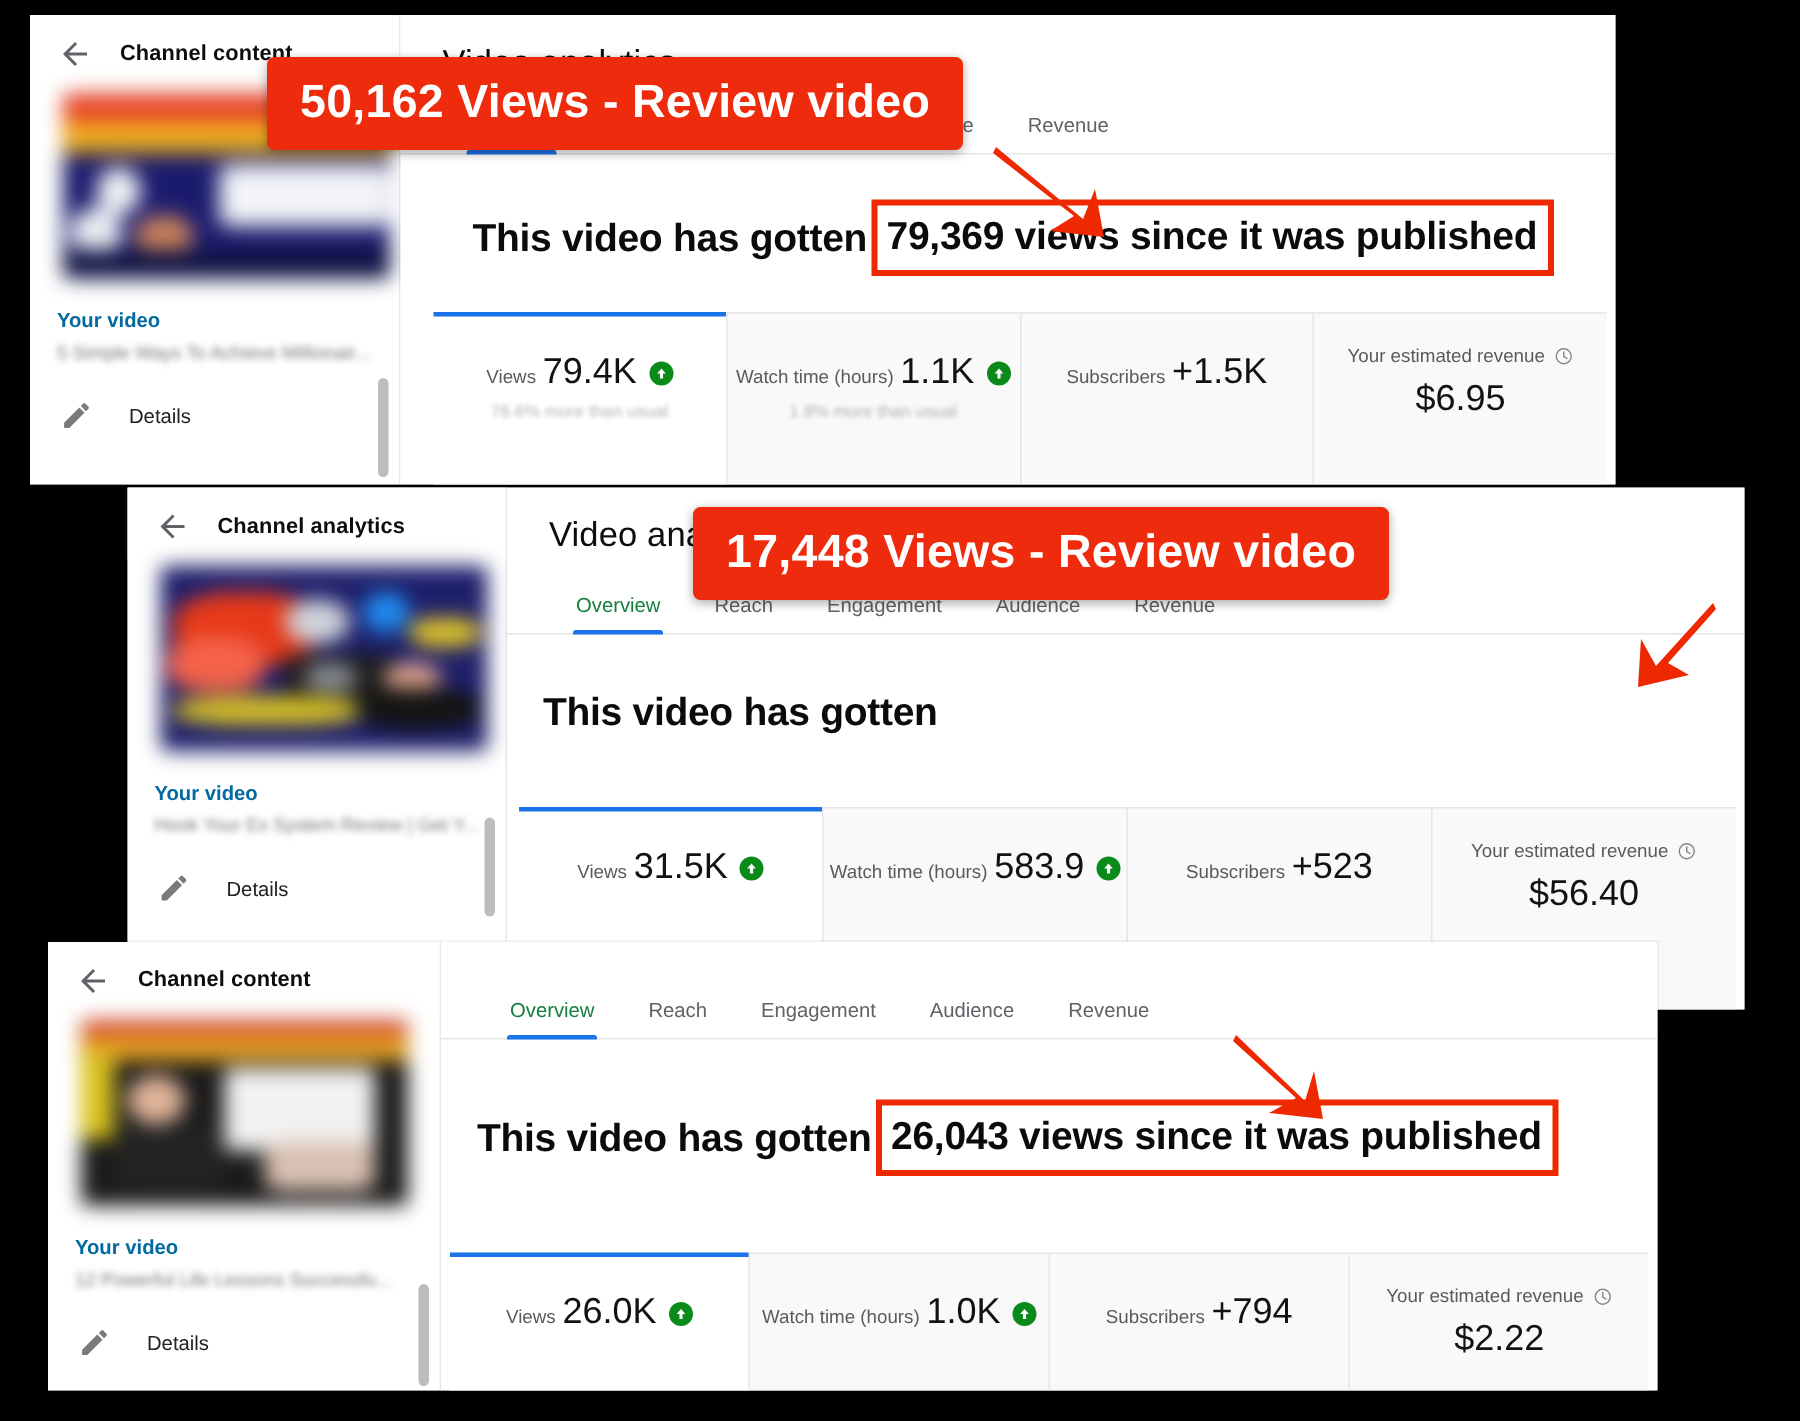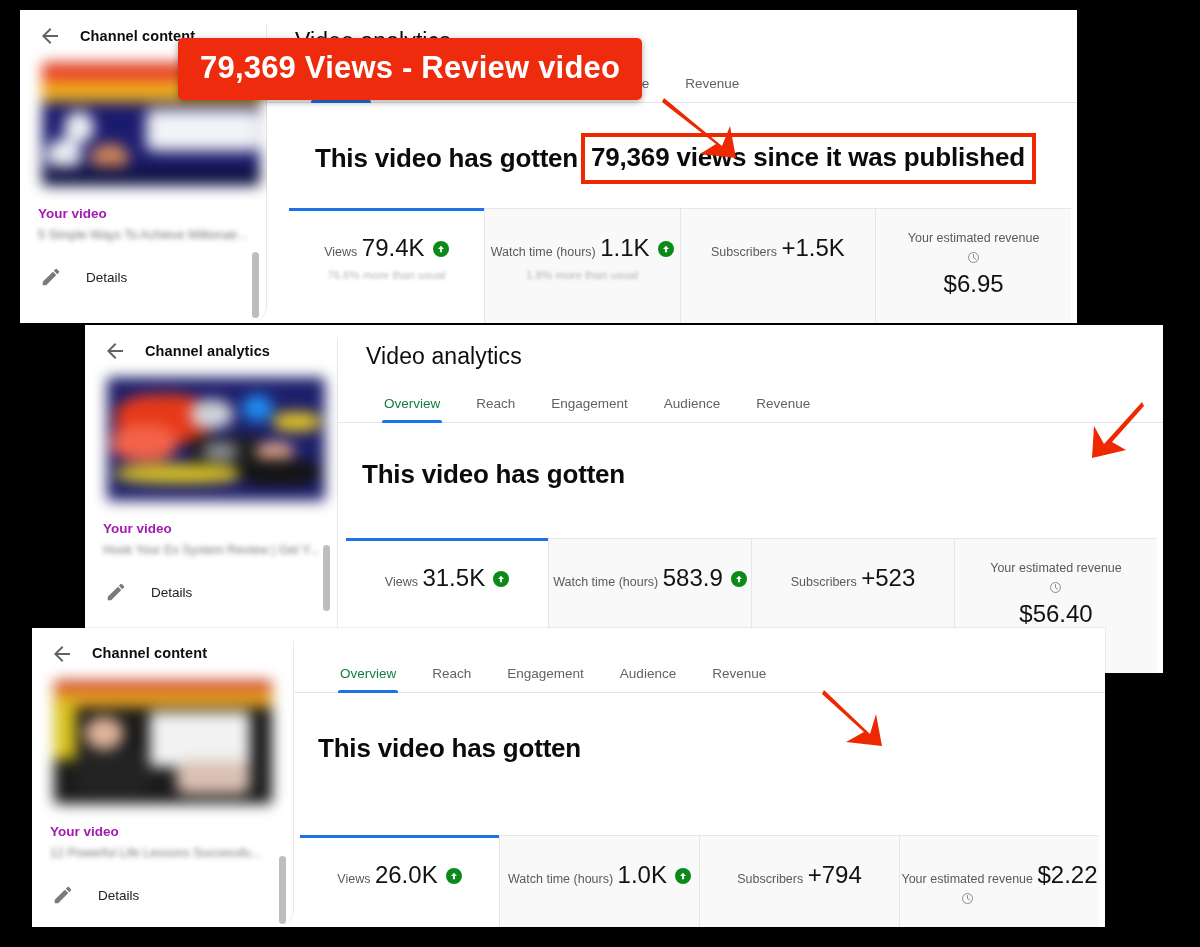--- a/index.html
+++ b/index.html
@@ -23,21 +23,20 @@
   .panel.p2 { left: 85px;  top: 325px; width: 1078px; height: 348px; }
   .panel.p3 { left: 32px;  top: 628px; width: 1073px; height: 299px; }
 
   
   .sidebar {
     position: relative;
     background: #fff;
     border-right: 1px solid #e8e8e8;
     flex: 0 0 auto;
     padding: 0 0 0 0;
-    border-radius: 17px;
   }
   .p1 .sidebar { width: 247px; }
   .p2 .sidebar { width: 253px; }
   .p3 .sidebar { width: 262px; }
 
   .sb-header {
     display: flex; align-items: center;
     gap: 18px;
     padding: 14px 0 10px 18px;
     background: #fff;
@@ -97,21 +96,21 @@
   .t3 .c { left:0%;  top:18%; width:10%; height:46%; background:#d9c31e; border-radius:0;}
   .t3 .d { left:44%; top:26%; width:46%; height:44%; background:#f2f2f2; border-radius:6%;}
   .t3 .e { left:14%; top:30%; width:18%; height:26%; background:#e0b49a; border-radius:50%;}
   .t3 .f { left:10%; top:56%; width:34%; height:36%; background:#232323; border-radius:20%;}
   .t3 .g { left:56%; top:66%; width:34%; height:26%; background:#d9c0b2; border-radius:20%;}
 
   .sb-yourvideo {
     padding: 18px 0 0 18px;
     font-size: 13.5px;
     font-weight: 700;
-    color: #a21caf;
+    color: #0369a1;
   }
   .sb-videotitle {
     padding: 7px 0 0 18px;
     font-size: 12.5px;
     color: #4a4a4a;
     filter: blur(2.6px);
     white-space: nowrap;
     opacity: .75;
   }
   .sb-details {
@@ -220,21 +219,20 @@
     height: 3px;
     background: #1a73e8;
   }
   .metric-label {
     font-size: 12.5px;
     color: #5a5a5a;
     display: inline-flex;
     align-items: center;
     gap: 6px;
     justify-content: flex-end;
-    flex-direction: column;
   }
   .metric-value {
     margin-top: 6px;
     font-size: 24px;
     color: #121212;
     font-weight: 400;
     display: inline-flex;
     align-items: center;
     gap: 8px;
     justify-content: center;
@@ -517,20 +515,21 @@
     <div class="main">
       <div class="tabs">
         <div class="tab active">Overview</div>
         <div class="tab">Reach</div>
         <div class="tab">Engagement</div>
         <div class="tab">Audience</div>
         <div class="tab">Revenue</div>
       </div>
       <div class="headline-row">
         <span class="headline-pre">This video has gotten</span>
+        <span class="headline-boxed">26,043 views since it was published</span>
       </div>
 
       <div class="metrics">
         <div class="metric primary">
           <div class="metric-label">Views</div>
           <div class="metric-value">
             <span>26.0K</span>
             <span class="up-badge">
               <svg width="10" height="10" viewBox="0 0 24 24">
                   <path d="M12 4l7 8h-4.5v8h-5v-8H5z" fill="#fff"></path>
@@ -566,21 +565,22 @@
             </span>
           </div>
           <div class="metric-value">
             <span>$2.22</span>
           </div>
         </div>
       </div>
     </div>
   </div>
 
-  <div class="banner b1">79,369 Views - Review video</div>
+  <div class="banner b1">50,162 Views - Review video</div>
+  <div class="banner b2">17,448 Views - Review video</div>
 
   <div class="arrow a1">
     <svg width="80" height="68" viewBox="0 0 80 68">
       <path d="M4 2 L62 50 L70 30 L76 62 L40 58 L56 48 L2 6 Z" fill="#ee2800"></path>
     </svg>
   </div>
   <div class="arrow a2">
     <svg width="56" height="60" viewBox="0 0 56 60">
       <path d="M52 2 L14 44 L4 26 L2 58 L36 50 L22 42 L54 6 Z" fill="#ee2800"></path>
     </svg>

